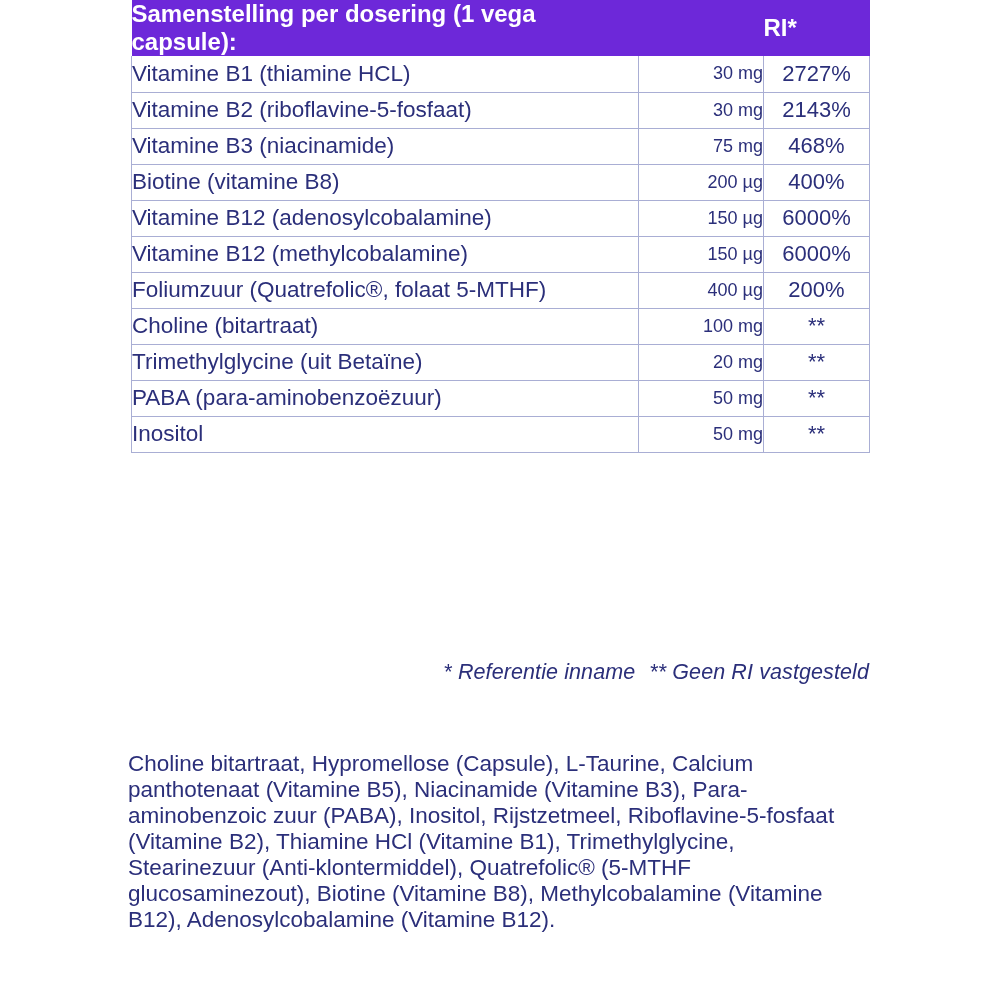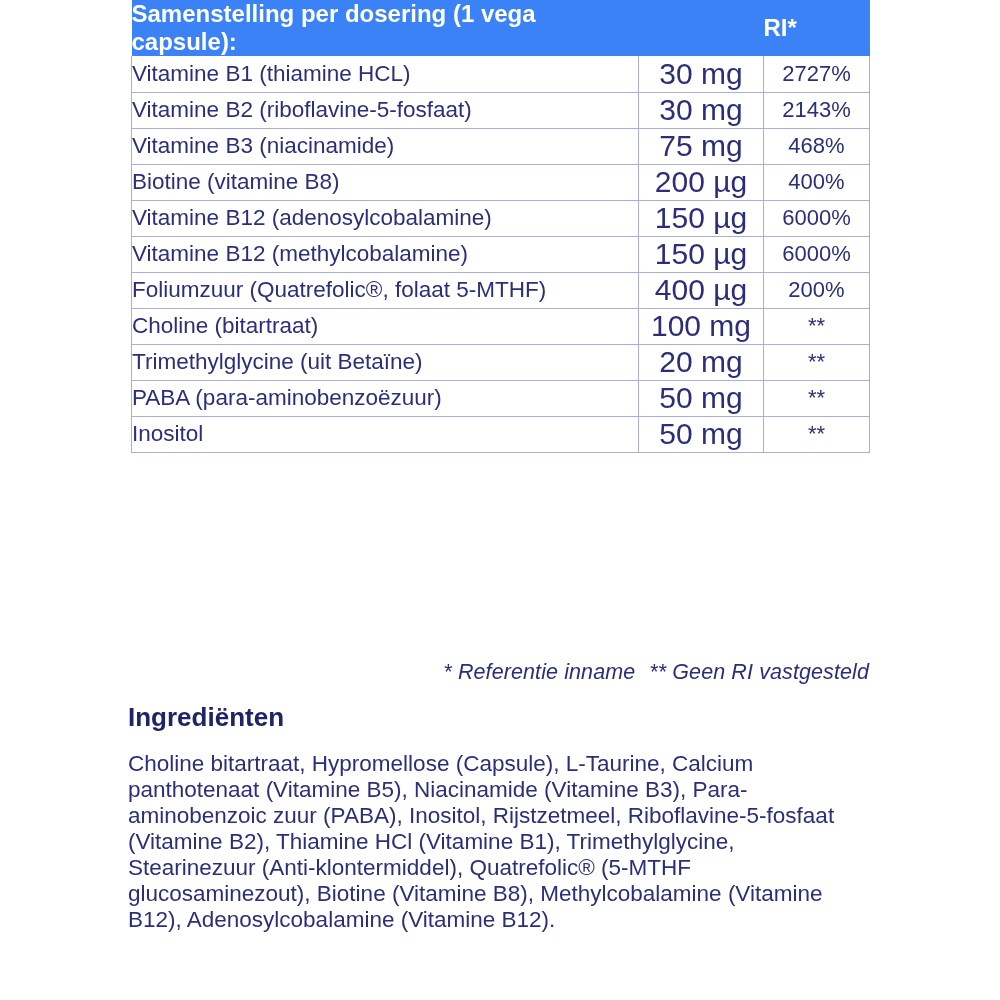--- a/index.html
+++ b/index.html
@@ -29,21 +29,21 @@
     width: 738px;
     border-collapse: collapse;
     table-layout: fixed;
   }
   .nutrition-table th,
   .nutrition-table td {
     padding: 0;
     margin: 0;
   }
   .thead-row {
-    background: #3b82f6;
+    background: #6d28d9;
     color: #ffffff;
     height: 53px;
   }
   .thead-row th {
     font-size: 24px;
     font-weight: bold;
     text-align: left;
     vertical-align: middle;
   }
   .th-name {
@@ -63,23 +63,23 @@
   .cell-name {
     font-size: 22.5px;
     color: #2b2f7a;
     padding-left: 22px;
     border-bottom: 1.5px solid #a9aed4;
     border-left: 1.5px solid #a9aed4;
     vertical-align: middle;
     white-space: nowrap;
   }
   .cell-amount {
-    font-size: 30px;
-    color: #2b2f7a;
-    text-align: center;
+    font-size: 18px;
+    color: #2b2f7a;
+    text-align: right;
     padding-right: 14px;
     border-bottom: 1.5px solid #a9aed4;
     border-left: 1.5px solid #a9aed4;
     border-right: 1.5px solid #a9aed4;
     vertical-align: middle;
     white-space: nowrap;
   }
   .cell-ri {
     font-size: 22px;
     color: #2b2f7a;
@@ -200,17 +200,16 @@
         <td class="cell-amount">50 mg</td>
         <td class="cell-ri">**</td>
       </tr>
     </tbody>
   </table>
 
   <div class="footnote">
     <span>* Referentie inname</span><span class="gap"></span><span>** Geen RI vastgesteld</span>
   </div>
 
-  <div class="ingredients-heading">Ingrediënten</div>
 
   <div class="ingredients-body">Choline bitartraat, Hypromellose (Capsule), L-Taurine, Calcium panthotenaat (Vitamine B5), Niacinamide (Vitamine B3), Para-aminobenzoic zuur (PABA), Inositol, Rijstzetmeel, Riboflavine-5-fosfaat (Vitamine B2), Thiamine HCl (Vitamine B1), Trimethylglycine, Stearinezuur (Anti-klontermiddel), Quatrefolic® (5-MTHF glucosaminezout), Biotine (Vitamine B8), Methylcobalamine (Vitamine B12), Adenosylcobalamine (Vitamine B12).</div>
 
 </div>
 
 </body></html>

